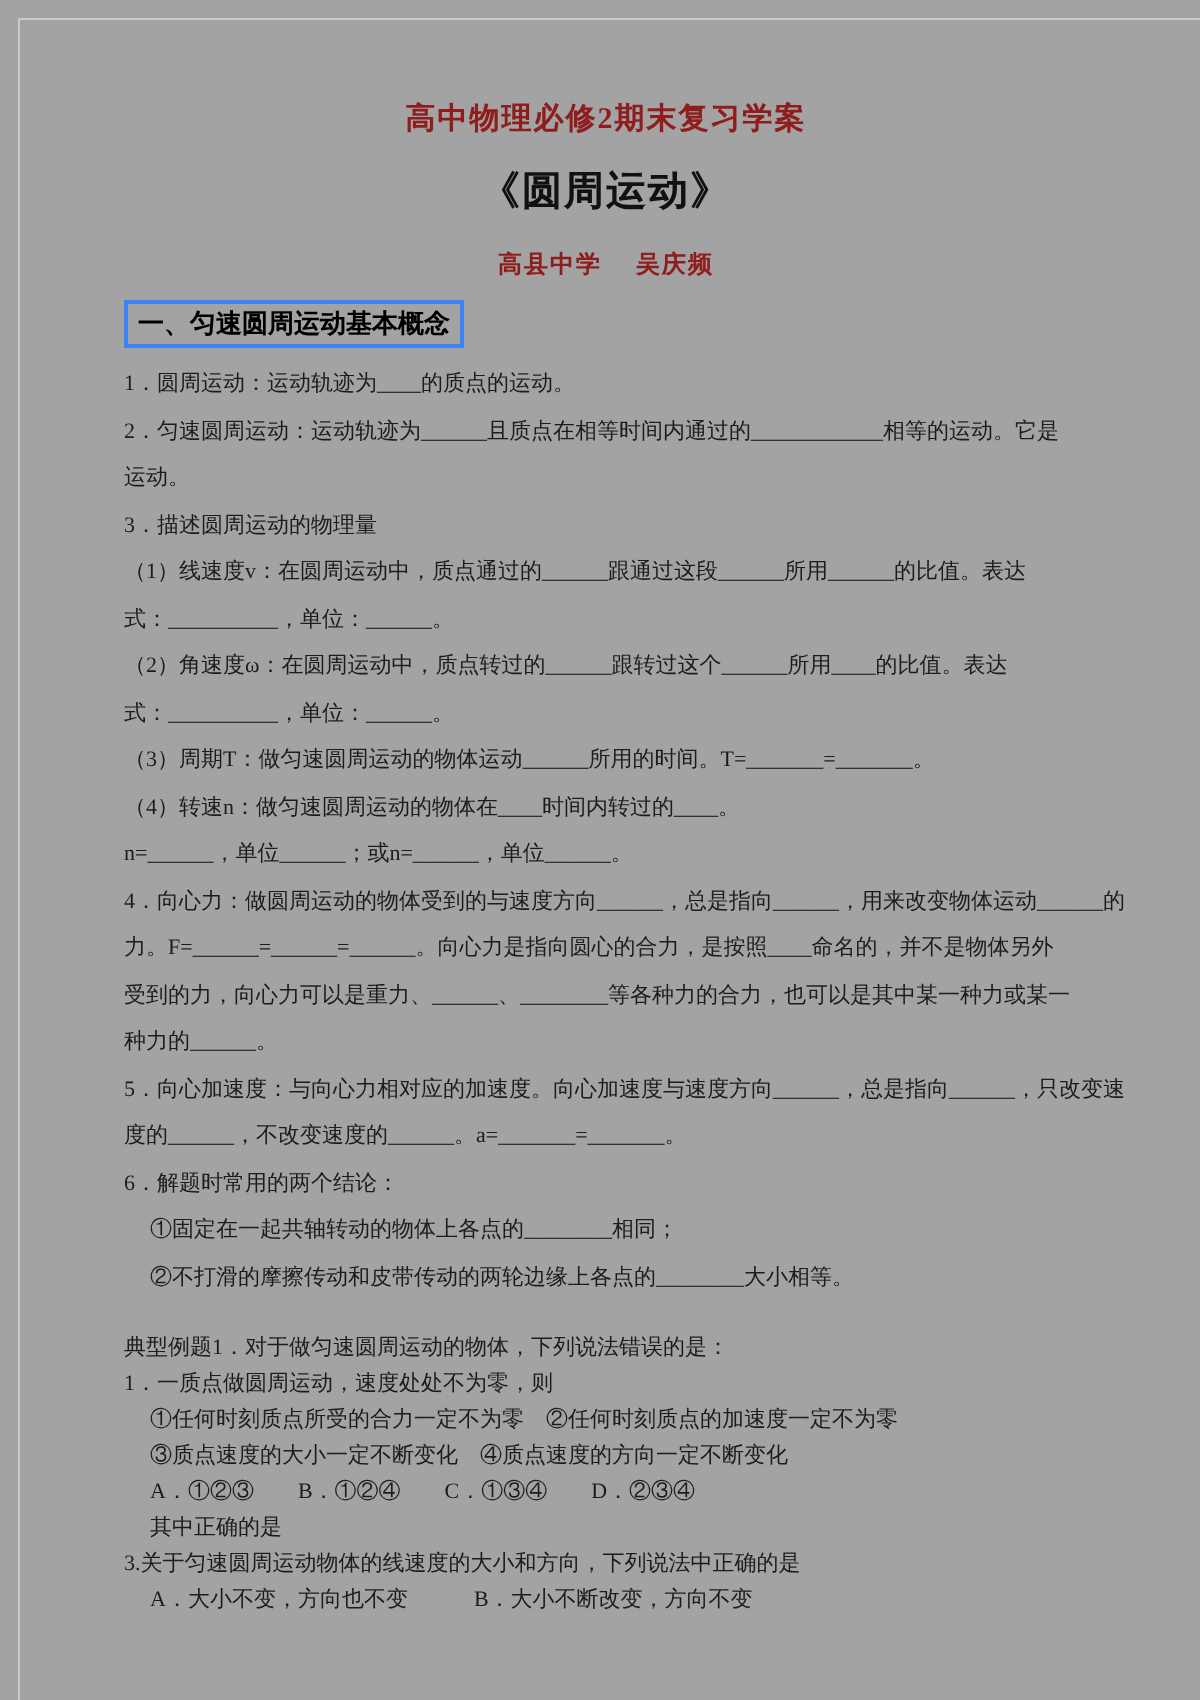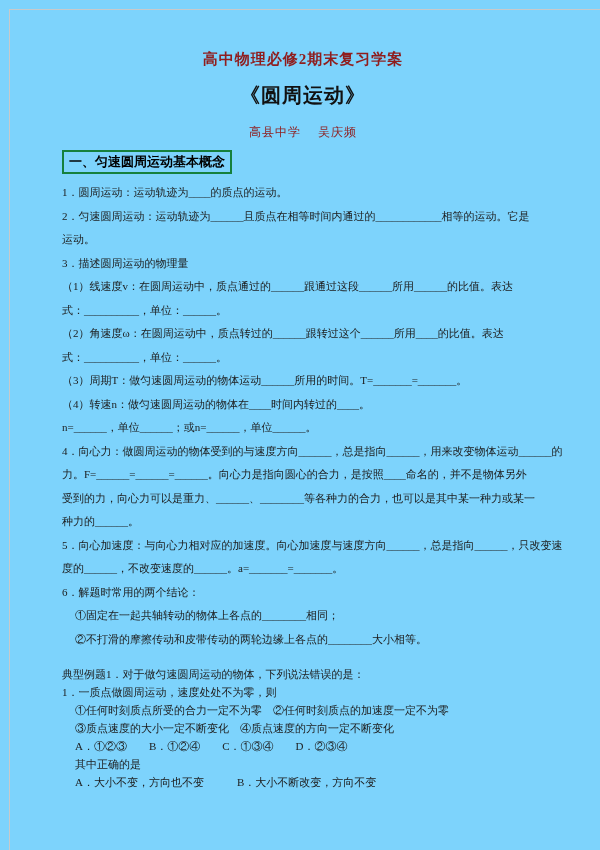--- a/index.html
+++ b/index.html
@@ -5,21 +5,21 @@
   html, body {
     margin: 0;
     padding: 0;
     background: #ffffff;
   }
   .page {
     position: relative;
     width: 600px;
     height: 850px;
     box-sizing: border-box;
-    background: #7dd3fc;
+    background: #a3a3a3;
     overflow: hidden;
     font-family: "Liberation Serif", "DejaVu Serif", serif;
     color: var(--color-body_text, #1c1c1c);
     padding: 50px 56px 0 62px;
   }
   .page-edge {
     position: absolute;
     top: 9px;
     left: 9px;
     right: 0;
@@ -43,24 +43,25 @@
     text-align: center;
     color: #111111;
     letter-spacing: 1px;
   }
   .doc-author {
     margin: 0 0 9px 0;
     font-size: 12px;
     text-align: center;
     color: var(--color-title_accent, #8f1d1d);
     letter-spacing: 1px;
+    font-weight: bold;
   }
   .section-box {
     display: inline-block;
-    border: 2px solid #15803d;
+    border: 2px solid #3b82f6;
     padding: 1px 5px;
     font-size: 13px;
     font-weight: bold;
     margin: 0 0 7px 0;
     color: #000000;
   }
   .body-a p, .body-b p {
     margin: 0;
     font-size: 11px;
     white-space: nowrap;
@@ -105,15 +106,16 @@
     <p class="indent-1">②不打滑的摩擦传动和皮带传动的两轮边缘上各点的________大小相等。</p>
   </div>
 
   <div class="body-b">
     <p>典型例题1．对于做匀速圆周运动的物体，下列说法错误的是：</p>
     <p>1．一质点做圆周运动，速度处处不为零，则</p>
     <p class="indent-1">①任何时刻质点所受的合力一定不为零　②任何时刻质点的加速度一定不为零</p>
     <p class="indent-1">③质点速度的大小一定不断变化　④质点速度的方向一定不断变化</p>
     <p class="indent-1">A．①②③　　B．①②④　　C．①③④　　D．②③④</p>
     <p class="indent-1">其中正确的是</p>
+    <p>3.关于匀速圆周运动物体的线速度的大小和方向，下列说法中正确的是</p>
     <p class="indent-1">A．大小不变，方向也不变　　　B．大小不断改变，方向不变</p>
   </div>
 </div>
 
 </body></html>

